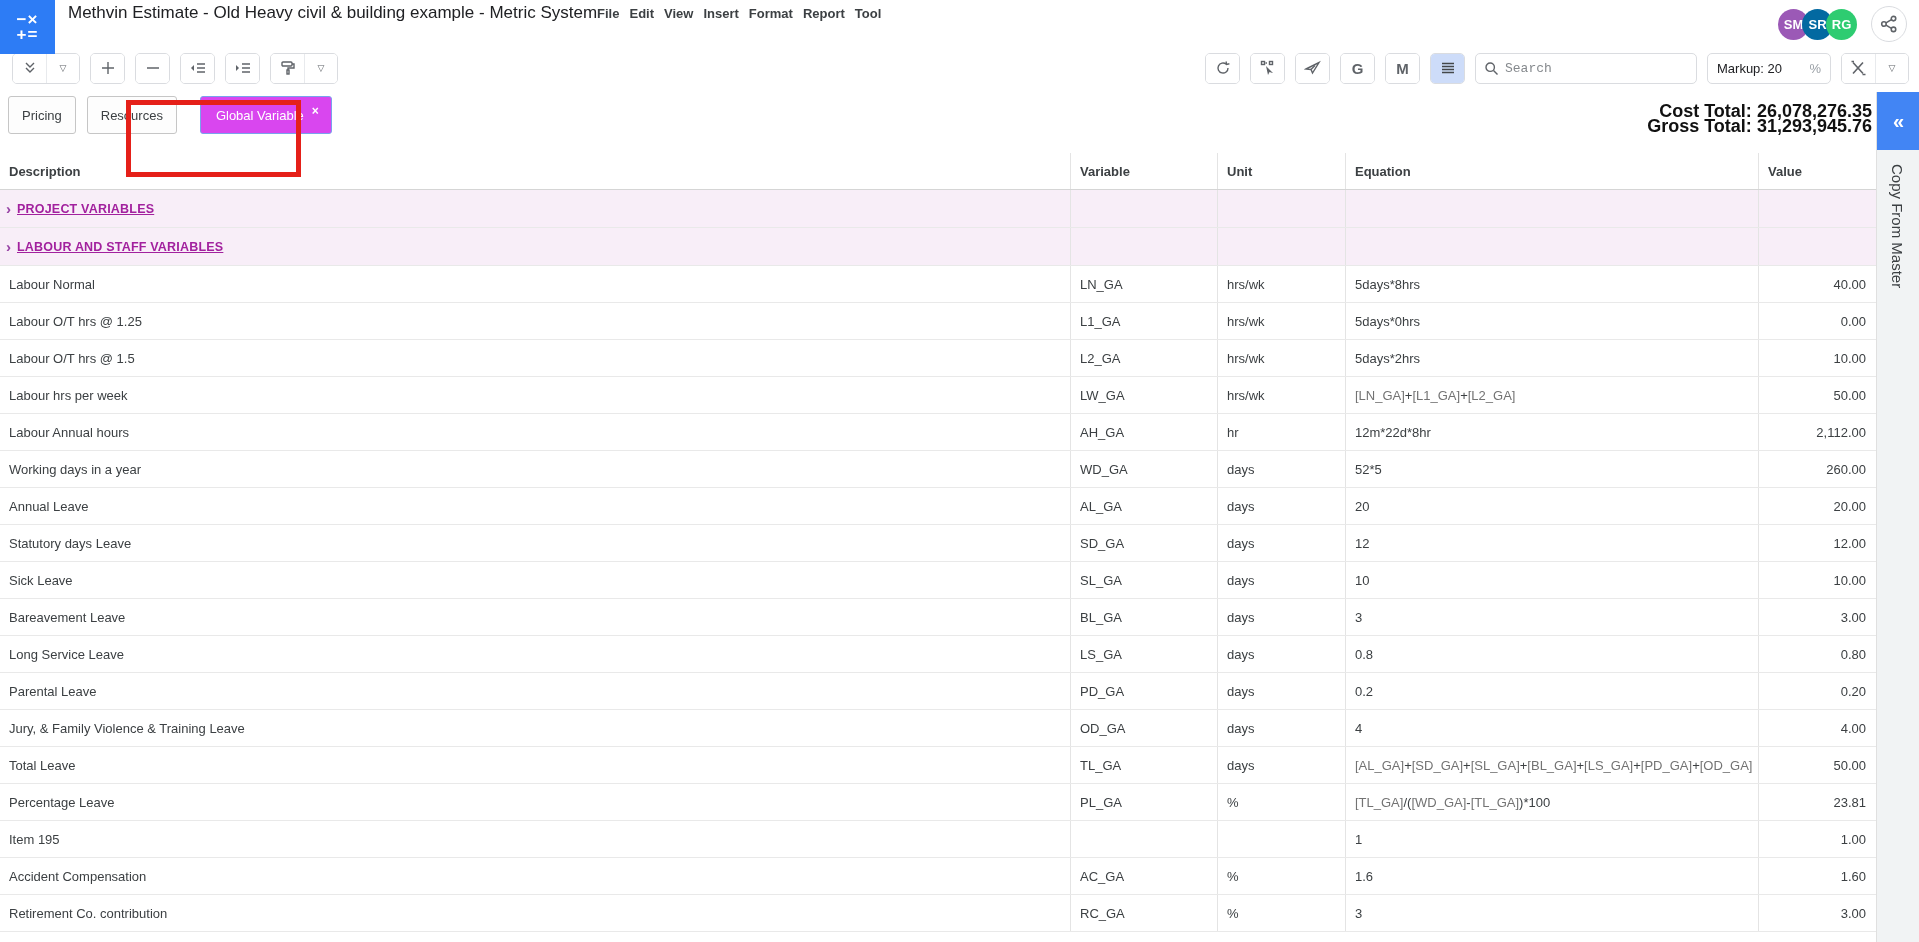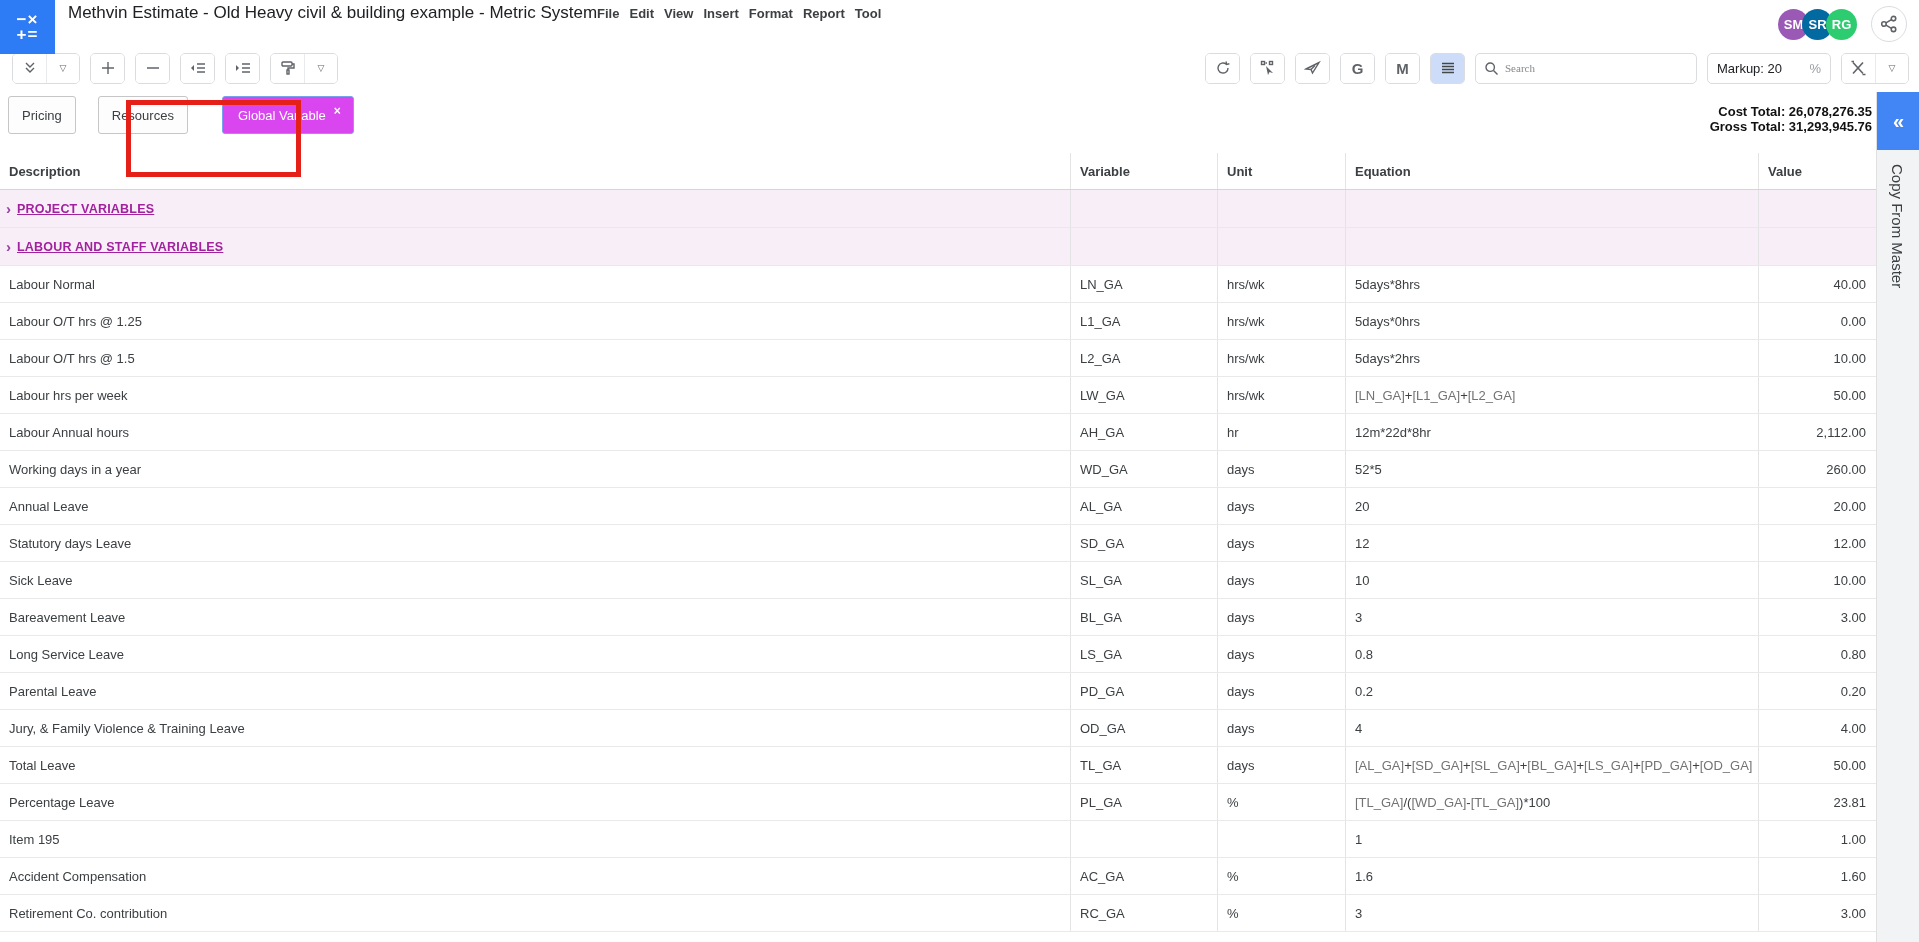--- a/index.html
+++ b/index.html
@@ -30,36 +30,36 @@
   .tgroup { display:flex; border:1px solid #dadce0; border-radius:5px; overflow:hidden; height:31px; background:#fff; }
   .tbtn { min-width:33px; height:100%; display:flex; align-items:center; justify-content:center; padding:0 6px;
           color:#5f6368; background:#fff; border:none; font-family:inherit; }
   .tbtn + .tbtn { border-left:1px solid #e8eaed; }
   .tbtn.letter { font-size:15px; font-weight:bold; color:#5f6368; }
   .tbtn.active { background:#cddcf9; }
   .tri { font-size:9px; color:#5f6368; }
   .spacer { flex:1; }
   .search-box { display:flex; align-items:center; gap:6px; width:222px; height:31px; border:1px solid #dadce0;
                 border-radius:5px; padding:0 8px; background:#fff; }
-  .search-box input { border:none; outline:none; font-family:Liberation Serif, serif; font-size:11px; color:#4c1d95; width:160px; background:transparent; }
+  .search-box input { border:none; outline:none; font-family:Liberation Mono, monospace; font-size:13px; color:#4c1d95; width:160px; background:transparent; }
   .search-box input::placeholder { color:#85898d; }
   .markup-box { display:flex; align-items:center; width:124px; height:31px; border:1px solid #dadce0; border-radius:5px;
                 padding:0 9px; background:#fff; font-size:13px; }
   .markup-val { color:#202124; }
   .markup-pct { margin-left:auto; color:#9aa0a6; }
   svg.ic { stroke:#5f6368; fill:none; stroke-width:1.4; }
 
   
   .tabbar { position:relative; height:65px; }
-  .tabs { position:absolute; left:8px; top:8px; display:flex; align-items:center; gap:22px;border-radius:7px; }
+  .tabs { position:absolute; left:8px; top:8px; display:flex; align-items:center; gap:11px;border-radius:7px; }
   .tab { height:38px; display:flex; align-items:center; gap:8px; padding:0 13px; font-size:13px; color:#3c4043;
          background:#fdfdfd; border:1px solid #c6c6c6; border-radius:3px; }
   .tab.active { background:#d946ef; border-color:#79a2ec; color:#fff; margin-left:12px; padding:0 12px 0 15px; }
   .tab-close { font-size:12px; font-weight:bold; color:#fff; line-height:10px; margin-top:-8px; }
-  .totals { position:absolute; right:47px; top:16px; text-align:right; font-size:13px; font-weight:bold; color:#111;
+  .totals { position:absolute; right:47px; top:16px; text-align:right; font-size:18px; font-weight:bold; color:#111;
             line-height:15px; }
 
   
   .content { position:absolute; left:0; top:153px; width:1876px; height:789px; overflow:hidden; }
   .trow { display:grid; grid-template-columns:1071px 147px 128px 413px 117px; border-bottom:1px solid #e9e9e9; min-height:37px; }
   .trow.thead { min-height:37px; border-bottom:1px solid #d5d5d5; font-weight:bold; color:#3c4043; }
   .trow.section { background:#f8eef8; min-height:38px; }
   .cell { display:flex; align-items:center; padding-left:9px; font-size:13px; color:#3c4043; border-right:1px solid #e4e4e4; overflow:hidden; }
   .cell:last-child { border-right:none; }
   .cell.val { justify-content:flex-end; padding-right:10px; padding-left:4px; }

